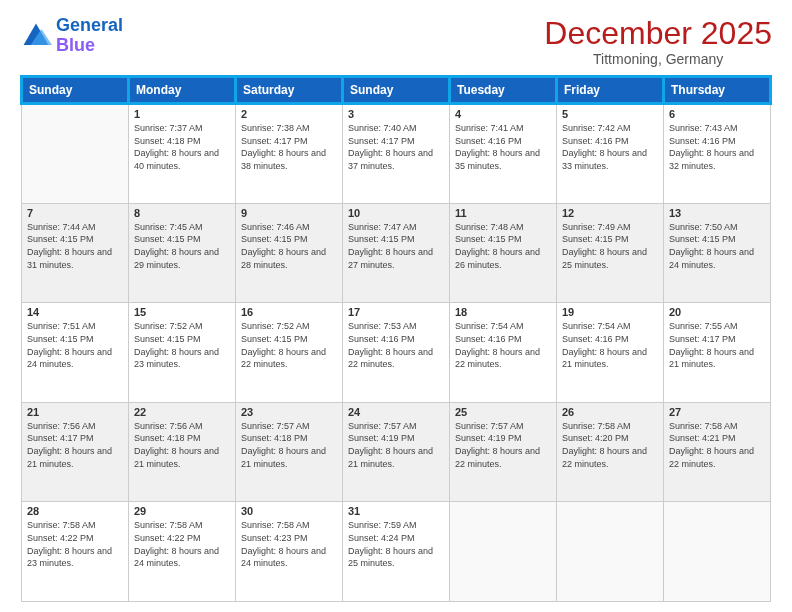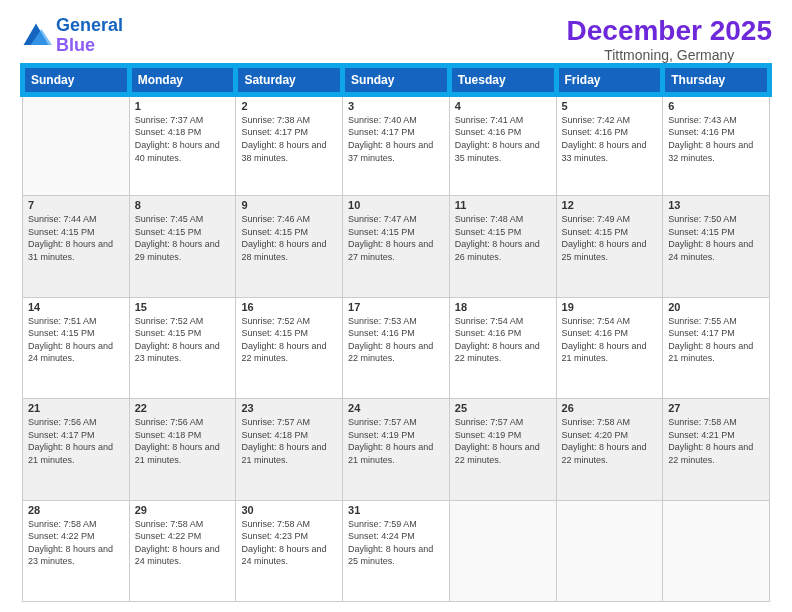--- a/index.html
+++ b/index.html
@@ -14,21 +14,21 @@
       width: 792px;
       height: 612px;
       padding: 16px 20px 10px 20px;
       display: flex;
       flex-direction: column;
     }
     .top-section {
       display: flex;
       justify-content: space-between;
       align-items: flex-start;
-      margin-bottom: 0;
+      margin-bottom: 8px;
     }
     .logo {
       display: flex;
       align-items: center;
       gap: 4px;
     }
     .logo-text {
       font-size: 18px;
       font-weight: bold;
       color: #333;
@@ -38,43 +38,43 @@
       color: #1565c0;
     }
     .logo-icon {
       width: 32px;
       height: 32px;
     }
     .title-section {
       text-align: right;
     }
     .month-title {
-      font-size: 28px;
-      font-weight: bold;
-      color: #6d28d9;
+      font-size: 32px;
+      font-weight: normal;
+      color: #b91c1c;
       line-height: 1.1;
     }
     .subtitle {
       font-size: 14px;
       color: #555;
       text-align: center;
     }
     .calendar {
       width: 100%;
       border-collapse: collapse;
       flex: 1;
     }
     .calendar th {
       background-color: #1565c0;
       color: #fff;
       font-size: 12px;
       font-weight: bold;
       padding: 5px 6px;
       text-align: left;
-      border: 5px solid #0ea5e9;
+      border: 3px solid #0ea5e9;
     }
     .calendar td {
       border: 1px solid #ccc;
       vertical-align: top;
       padding: 3px 5px;
       width: calc(100% / 7);
       font-size: 9.5px;
       color: #333;
       height: 88px;
     }

